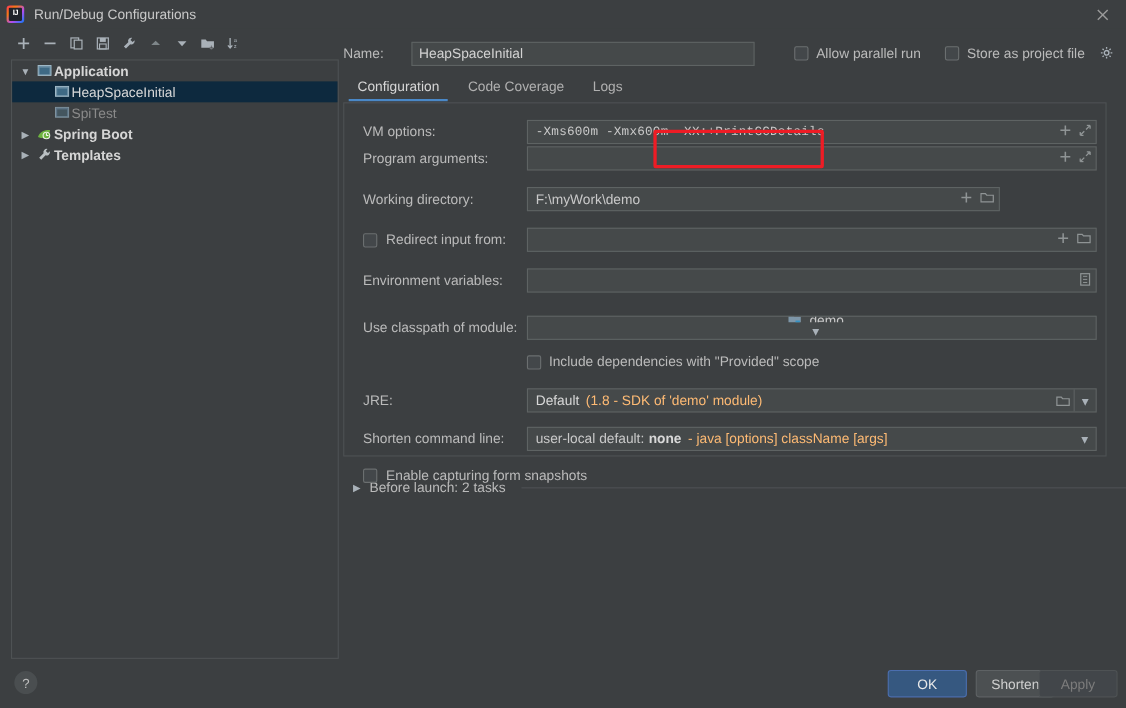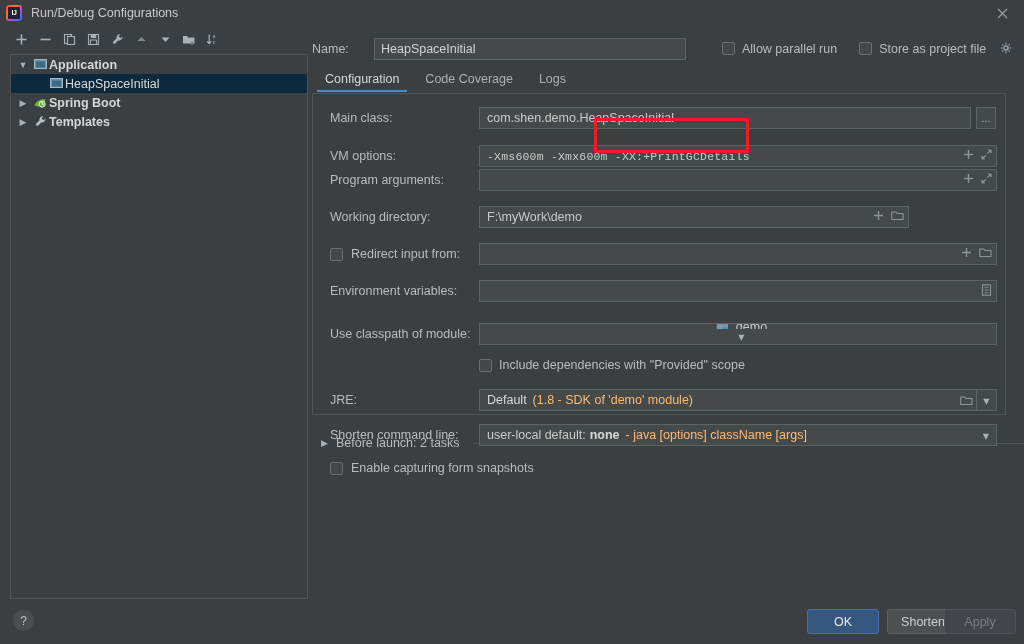--- a/index.html
+++ b/index.html
@@ -274,20 +274,31 @@
       <div class="indent"></div>
       <div class="tree-ico">
         <svg width="13" height="11" viewBox="0 0 13 11">
           <rect x="0.5" y="0.5" width="12" height="9" fill="#6c8fa5" stroke="#9fb8c6"></rect>
           <rect x="2" y="2.5" width="9" height="6" fill="#3f6a85"></rect>
         </svg>
       </div>
       <div class="lbl-sel">HeapSpaceInitial</div>
     </div>
 
+    <div class="tree-row">
+      <div class="twisty"></div>
+      <div class="indent"></div>
+      <div class="tree-ico">
+        <svg width="13" height="11" viewBox="0 0 13 11">
+          <rect x="0.5" y="0.5" width="12" height="9" fill="#5b7385" stroke="#7f939f"></rect>
+          <rect x="2" y="2.5" width="9" height="6" fill="#44565f"></rect>
+        </svg>
+      </div>
+      <div class="lbl-dim">SpiTest</div>
+    </div>
 
     <div class="tree-row">
       <div class="twisty">▶</div>
       <div class="tree-ico">
         <svg width="14" height="12" viewBox="0 0 14 12">
           <path d="M1.5 8.5 C3 3.5 8 2 12.5 2.2 C12 7 8.5 10 4 9.5 Z" fill="#6db33f"></path>
           <circle cx="9.2" cy="7.2" r="3" fill="#6db33f" stroke="#e8f3e0" stroke-width="1"></circle>
           <path d="M9.2 5 v2.2 h1.8" stroke="#ffffff" stroke-width="0.9" fill="none"></path>
         </svg>
       </div>
@@ -332,31 +343,20 @@
   </div>
 
   <div class="tabs">
     <div class="tab active">Configuration</div>
     <div class="tab">Code Coverage</div>
     <div class="tab">Logs</div>
   </div>
 
   <div class="content-panel">
 
-    <div class="frow" style="margin-top:12px;">
-      <div class="flabel">Main class:</div>
-      <div class="fctl">
-        <div class="tfield" style="width:492px;">
-          <span class="val">com.shen.demo.HeapSpaceInitial</span>
-        </div>
-        <div class="tfield" style="width:20px; margin-left:5px; justify-content:center; padding:0;">
-          <span style="font-size:11px;color:#b0b0b0;">...</span>
-        </div>
-      </div>
-    </div>
 
     <div class="frow" style="margin-top:14px;">
       <div class="flabel">VM options:</div>
       <div class="fctl">
         <div class="tfield" style="width:518px;">
           <span class="val mono">-Xms600m -Xmx600m -XX:+PrintGCDetails</span>
           <span class="fld-icons">
             <span>
               <svg width="11" height="11" viewBox="0 0 11 11">
                   <path d="M5.5 1 V10 M1 5.5 H10" stroke="#8f9495" stroke-width="1.4"></path>

